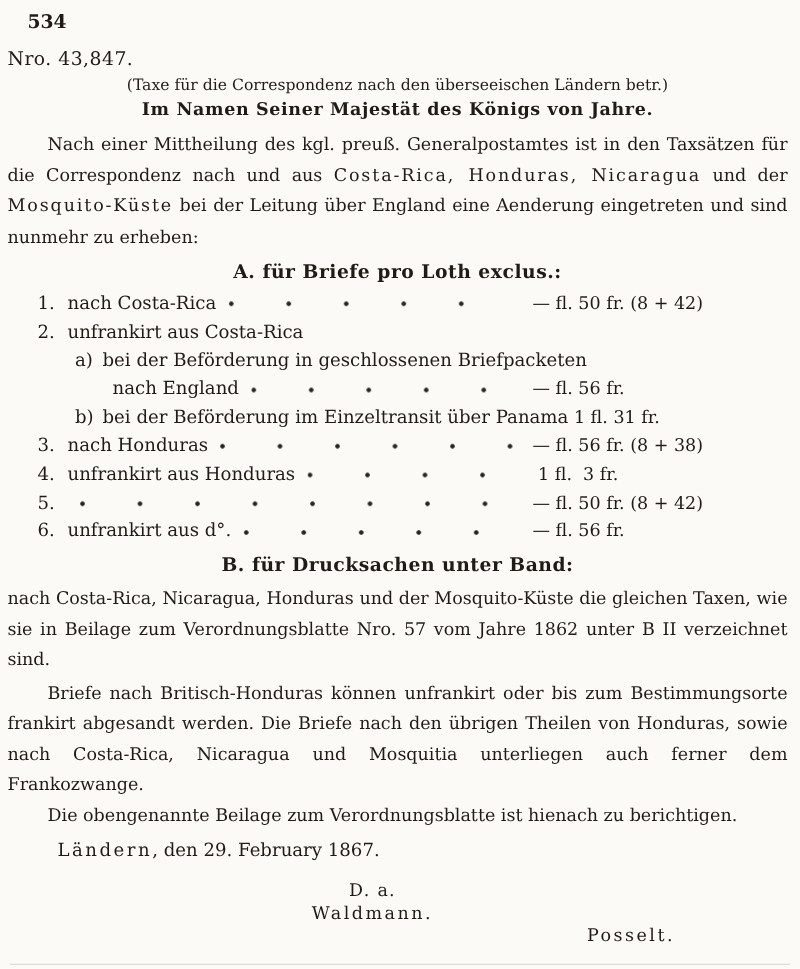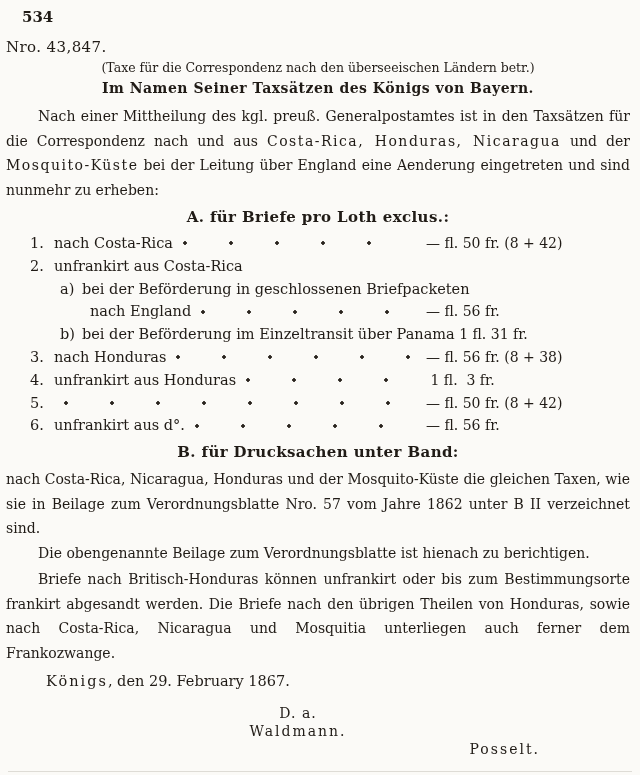--- a/index.html
+++ b/index.html
@@ -58,21 +58,21 @@
 <body>
 
 <div class="page">
 
   <div class="pageno">534</div>
 
   <div class="docno">Nro. 43,847.</div>
 
   <div class="subject">(Taxe für die Correspondenz nach den überseeischen Ländern betr.)</div>
 
-  <div class="proclamation">Im Namen Seiner Taxsätzen des Königs von Bayern.</div>
+  <div class="proclamation">Im Namen Seiner Majestät des Königs von Jahre.</div>
 
   <p class="para indent intro"><span>Nach einer Mittheilung des kgl. preuß. Generalpostamtes ist in den Taxsätzen für die Correspondenz nach und aus </span><span class="antiqua-sp">Costa-Rica, Honduras, Nicaragua</span><span> und der </span><span class="antiqua-sp">Mosquito-Küste</span><span> bei der Leitung über England eine Aenderung eingetreten und sind nunmehr zu erheben:</span></p>
 
   <div class="section-heading">A. für Briefe pro Loth exclus.:</div>
 
   <div class="rate-list">
 
     <div class="row">
       <span class="marker">1.</span>
       <span class="label">nach Costa-Rica</span>
@@ -128,25 +128,25 @@
       <span class="leader"></span>
       <span class="value">— fl. 56 fr.</span>
     </div>
 
   </div>
 
   <div class="section-heading">B. für Drucksachen unter Band:</div>
 
   <p class="para sec-b-para">nach Costa-Rica, Nicaragua, Honduras und der Mosquito-Küste die gleichen Taxen, wie sie in Beilage zum Verordnungsblatte Nro. 57 vom Jahre 1862 unter B II verzeichnet sind.</p>
 
+  <p class="para indent closing-1">Briefe nach Britisch-Honduras können unfrankirt oder bis zum Bestimmungsorte frankirt abgesandt werden.  Die Briefe nach den übrigen Theilen von Honduras, sowie nach Costa-Rica, Nicaragua und Mosquitia unterliegen auch ferner dem Frankozwange.</p>
+
   <p class="para indent closing-2">Die obengenannte Beilage zum Verordnungsblatte ist hienach zu berichtigen.</p>
 
-  <p class="para indent closing-1">Briefe nach Britisch-Honduras können unfrankirt oder bis zum Bestimmungsorte frankirt abgesandt werden.  Die Briefe nach den übrigen Theilen von Honduras, sowie nach Costa-Rica, Nicaragua und Mosquitia unterliegen auch ferner dem Frankozwange.</p>
-
-  <p class="dateline"><span class="spaced">Königs</span><span>, den 29. February 1867.</span></p>
+  <p class="dateline"><span class="spaced">Ländern</span><span>, den 29. February 1867.</span></p>
 
 
   <div class="sig-da">D. a.</div>
 
   <div class="sig-1 spaced">Waldmann.</div>
 
   <div class="sig-2 spaced">Posselt.</div>
 
   <div class="bottom-line"></div>
 

